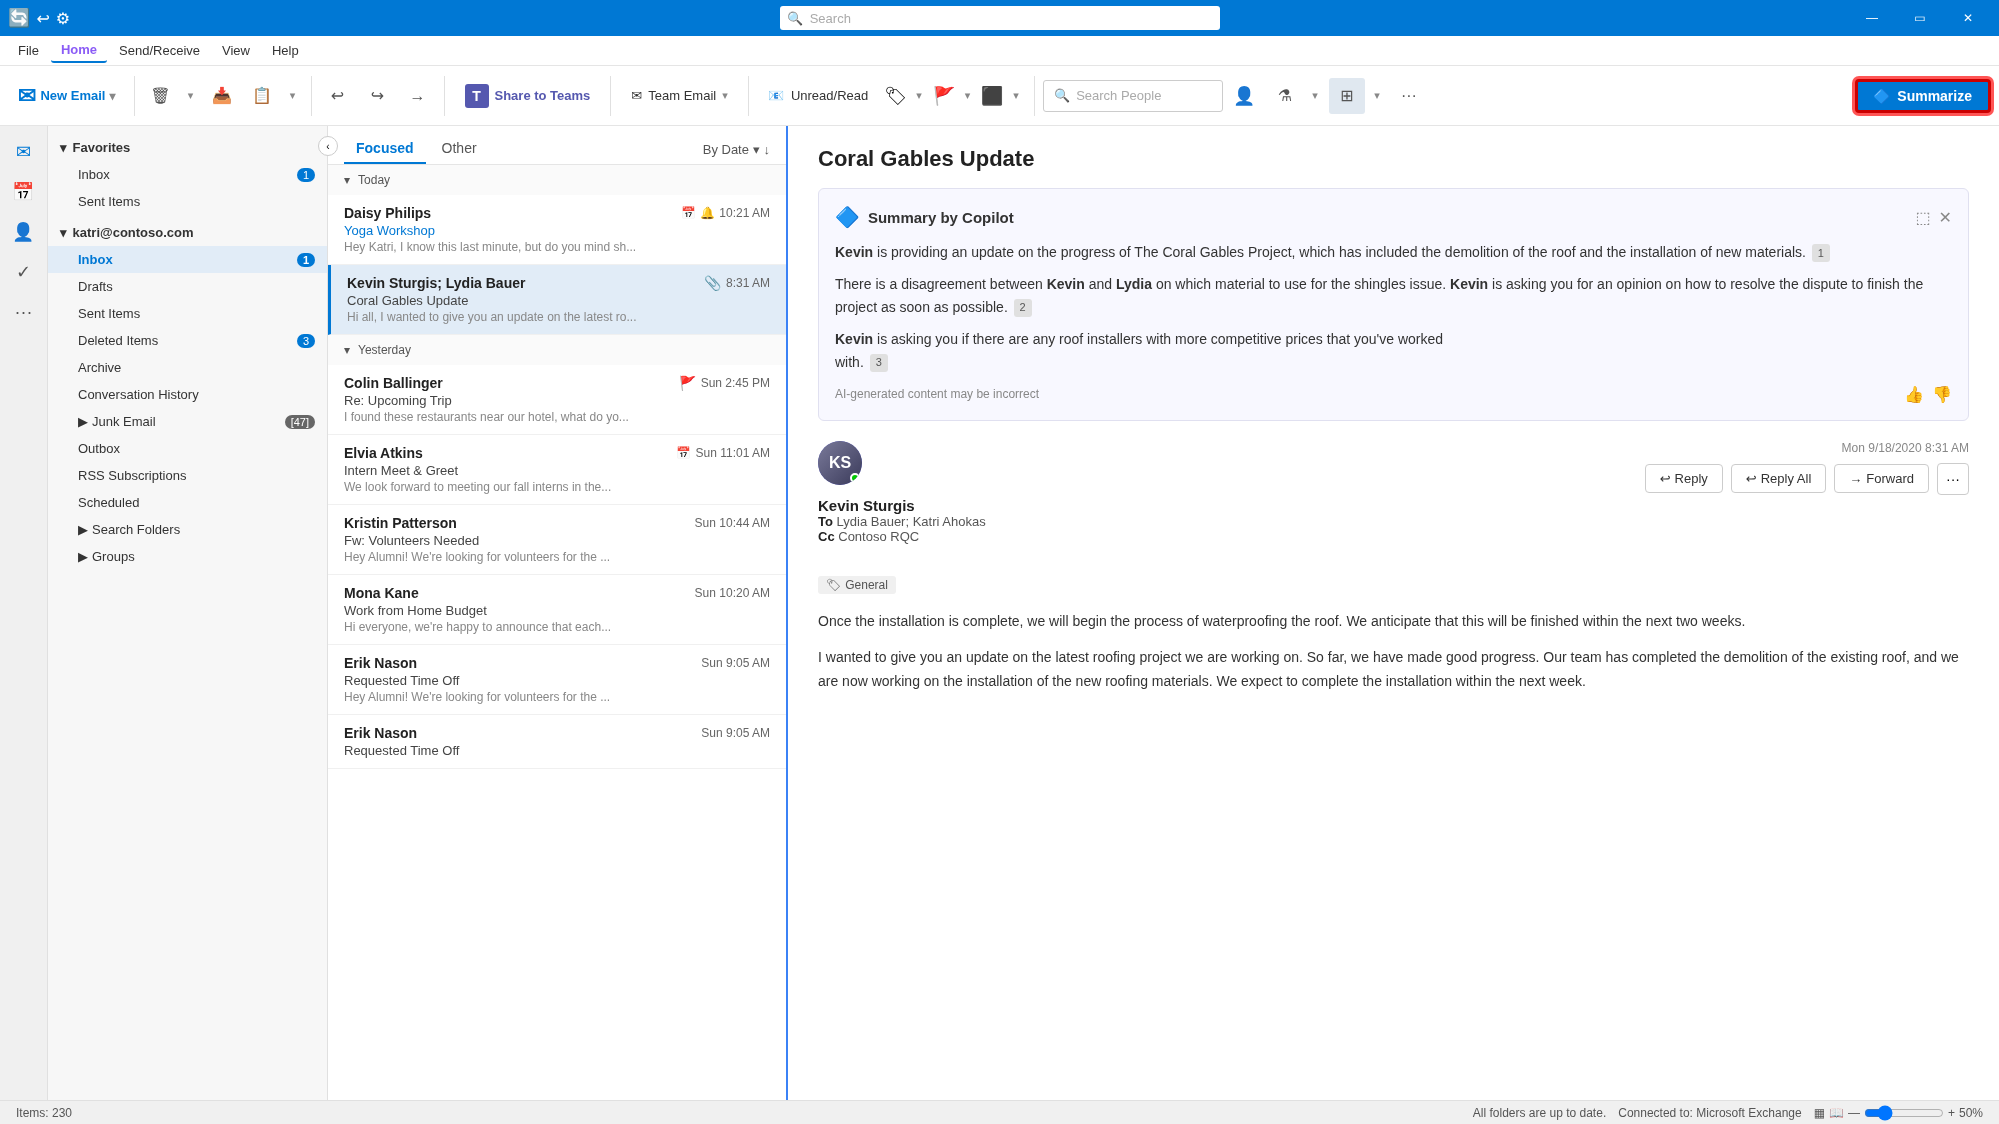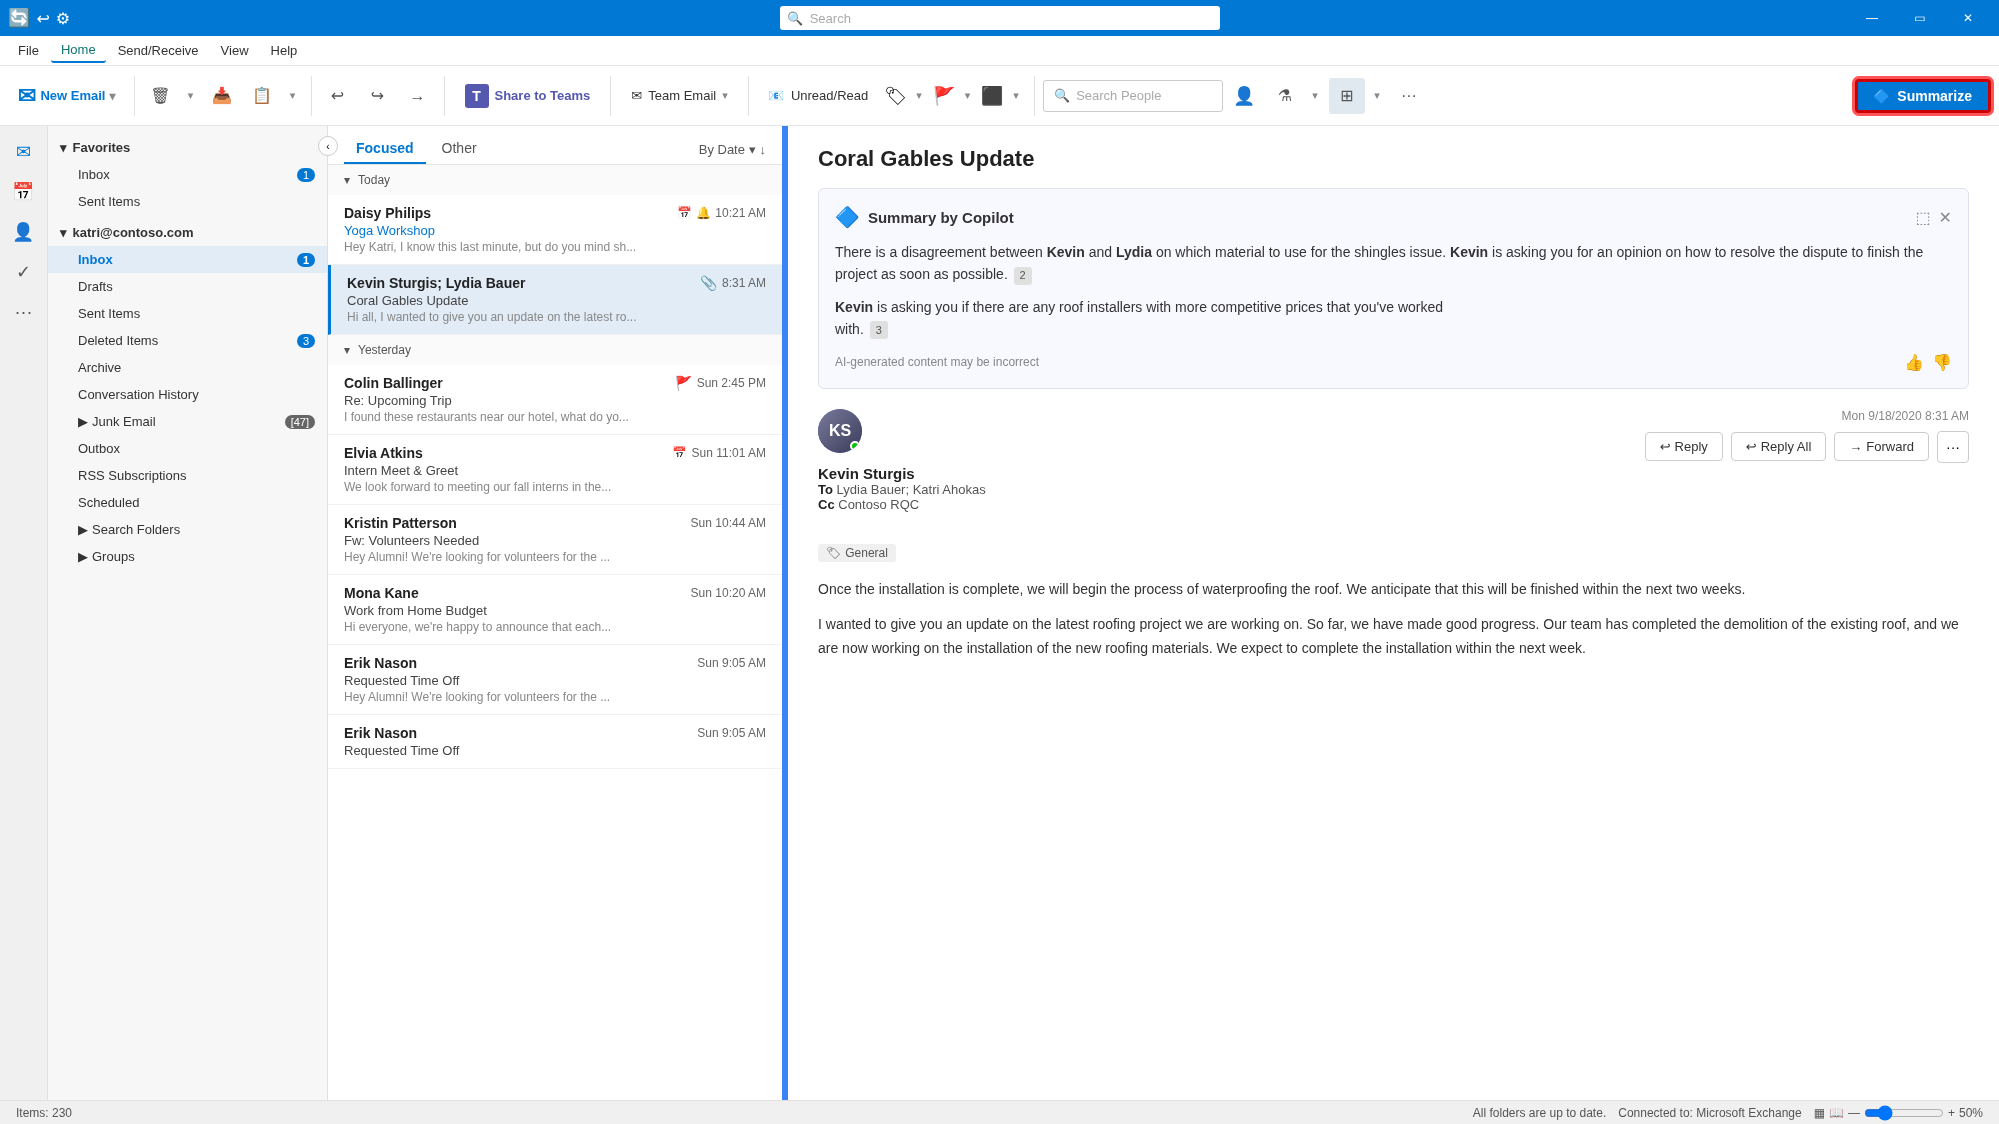--- a/index.html
+++ b/index.html
@@ -53,21 +53,21 @@
       gap: 2px;
       border-bottom: 1px solid #e5e5e5;
     }
     .menu-item {
       padding: 4px 10px;
       cursor: pointer;
       font-size: 13px;
       color: #333;
       border-radius: 3px;
     }
-    .menu-item.active { color: #0f766e; border-bottom: 2px solid #0078d4; font-weight: 400; }
+    .menu-item.active { color: #8b5cf6; border-bottom: 2px solid #0078d4; font-weight: 700; }
 
     
     .toolbar {
       height: 60px;
       background: white;
       display: flex;
       align-items: center;
       padding: 0 8px;
       gap: 4px;
       border-bottom: 1px solid #e5e5e5;
@@ -223,21 +223,21 @@
       color: white;
       border-radius: 10px;
       padding: 1px 6px;
       font-size: 11px;
     }
 
     
     .email-list {
       width: 460px;
       background: white;
-      border-right: 6px solid #3b82f6;
+      border-right: 2px solid #3b82f6;
       display: flex;
       flex-direction: column;
     }
     .email-list-tabs {
       display: flex;
       align-items: center;
       justify-content: space-between;
       padding: 8px 16px 0;
       border-bottom: 1px solid #e5e5e5;
     }
@@ -782,20 +782,23 @@
         <div class="copilot-title">
           <span class="copilot-icon">🔷</span>
           <span>Summary by Copilot</span>
         </div>
         <div class="copilot-actions">
           <span style="cursor:pointer; font-size:16px; color:#888;">⬚</span>
           <span style="cursor:pointer; font-size:16px; color:#888;">✕</span>
         </div>
       </div>
       <div class="copilot-body">
+        <p>
+          <strong>Kevin</strong> is providing an update on the progress of The Coral Gables Project, which has included the demolition of the roof and the installation of new materials. <span class="copilot-ref">1</span>
+        </p>
         <p>
           There is a disagreement between <strong>Kevin</strong> and <strong>Lydia</strong> on which material to use for the shingles issue. <strong>Kevin</strong> is asking you for an opinion on how to resolve the dispute to finish the project as soon as possible. <span class="copilot-ref">2</span>
         </p>
         <p>
           <strong>Kevin</strong> is asking you if there are any roof installers with more competitive prices that you've worked<br>with. <span class="copilot-ref">3</span>
         </p>
       </div>
       <div class="ai-disclaimer">
         <span>AI-generated content may be incorrect</span>
         <div class="ai-feedback">

